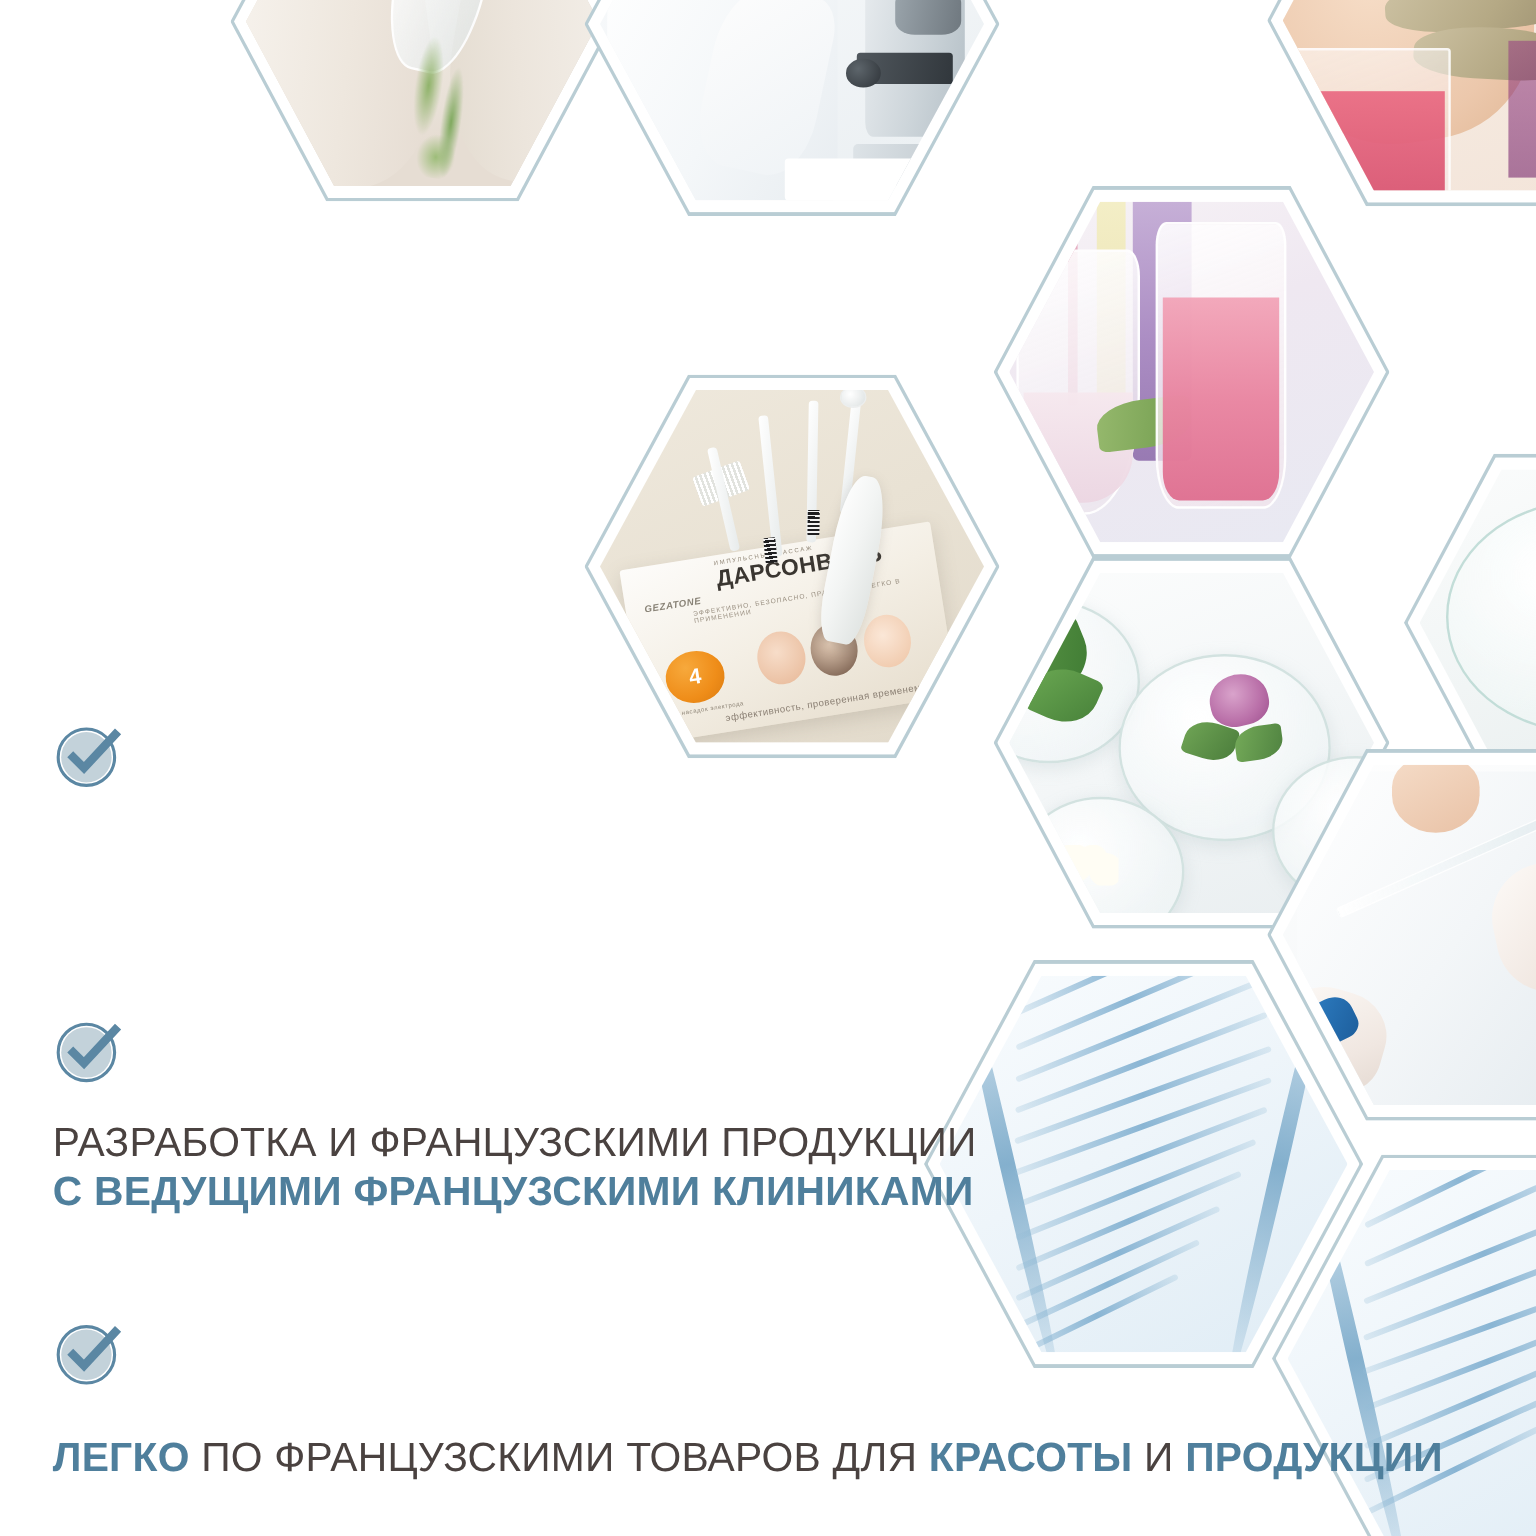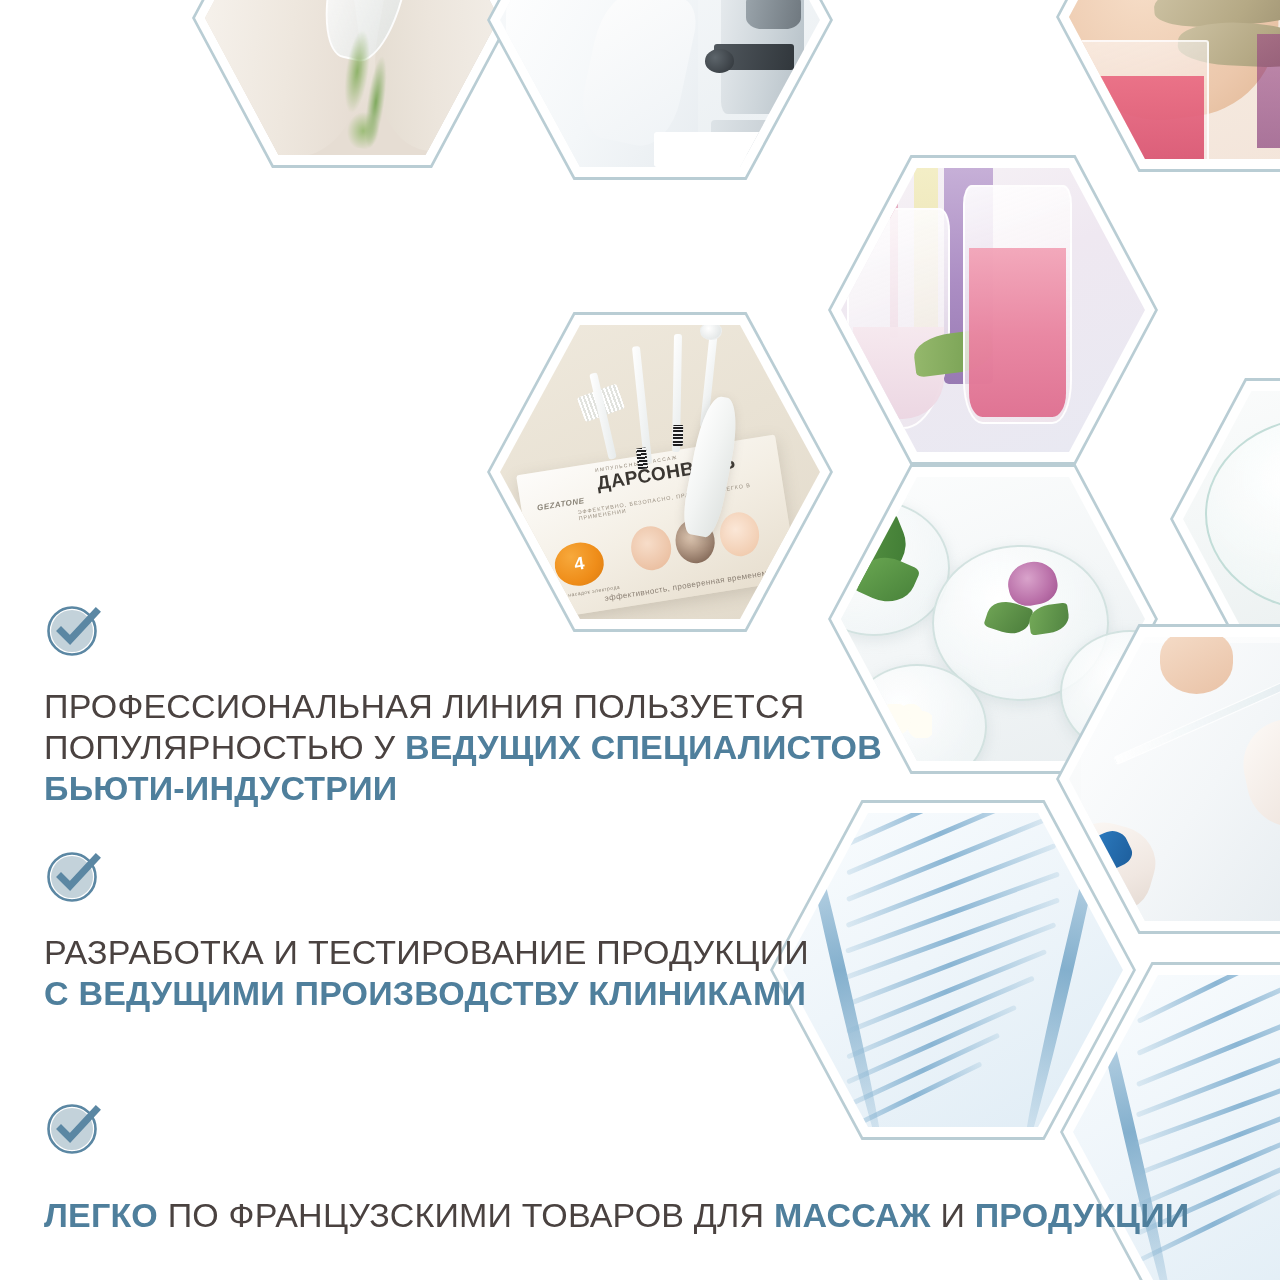--- a/index.html
+++ b/index.html
@@ -802,45 +802,40 @@
   </div>
 
   <div class="bullets">
 
     <div class="bullet b1">
       <svg class="check-icon" viewBox="0 0 60 60">
         <circle cx="28" cy="31" r="21" fill="#c3d2da"></circle>
         <circle cx="28" cy="31" r="23.5" fill="none" stroke="#5b87a3" stroke-width="2.6"></circle>
         <path d="M17 31 L26 40 L52 12" fill="none" stroke="#5b87a3" stroke-width="7" stroke-linecap="square" stroke-linejoin="miter"></path>
       </svg>
-      <div class="bullet-text">
-        <span class="ln"><span>ПРОФЕССИОНАЛЬНАЯ ЛИНИЯ ПОЛЬЗУЕТСЯ</span></span>
-        <span class="ln"><span>ПОПУЛЯРНОСТЬЮ У </span><span class="hl">ВЕДУЩИХ СПЕЦИАЛИСТОВ</span></span>
-        <span class="ln"><span class="hl">БЬЮТИ-ИНДУСТРИИ</span></span>
-      </div>
     </div>
 
     <div class="bullet b2">
       <svg class="check-icon" viewBox="0 0 60 60">
         <circle cx="28" cy="31" r="21" fill="#c3d2da"></circle>
         <circle cx="28" cy="31" r="23.5" fill="none" stroke="#5b87a3" stroke-width="2.6"></circle>
         <path d="M17 31 L26 40 L52 12" fill="none" stroke="#5b87a3" stroke-width="7" stroke-linecap="square" stroke-linejoin="miter"></path>
       </svg>
       <div class="bullet-text">
-        <span class="ln"><span>РАЗРАБОТКА И ТЕСТИРОВАНИЕ ПРОДУКЦИИ</span></span>
-        <span class="ln"><span class="hl">С ВЕДУЩИМИ ПРОИЗВОДСТВУ КЛИНИКАМИ</span></span>
+        <span class="ln"><span>РАЗРАБОТКА И ФРАНЦУЗСКИМИ ПРОДУКЦИИ</span></span>
+        <span class="ln"><span class="hl">С ВЕДУЩИМИ ФРАНЦУЗСКИМИ КЛИНИКАМИ</span></span>
       </div>
     </div>
 
     <div class="bullet b3">
       <svg class="check-icon" viewBox="0 0 60 60">
         <circle cx="28" cy="31" r="21" fill="#c3d2da"></circle>
         <circle cx="28" cy="31" r="23.5" fill="none" stroke="#5b87a3" stroke-width="2.6"></circle>
         <path d="M17 31 L26 40 L52 12" fill="none" stroke="#5b87a3" stroke-width="7" stroke-linecap="square" stroke-linejoin="miter"></path>
       </svg>
       <div class="bullet-text">
-        <span class="ln"><span class="hl">ЛЕГКО</span><span> ПО ФРАНЦУЗСКИМИ ТОВАРОВ ДЛЯ </span><span class="hl">МАССАЖ</span><span> И </span><span class="hl">ПРОДУКЦИИ</span></span>
+        <span class="ln"><span class="hl">ЛЕГКО</span><span> ПО ФРАНЦУЗСКИМИ ТОВАРОВ ДЛЯ </span><span class="hl">КРАСОТЫ</span><span> И </span><span class="hl">ПРОДУКЦИИ</span></span>
       </div>
     </div>
 
   </div>
 
 </div>
 
 </body></html>

